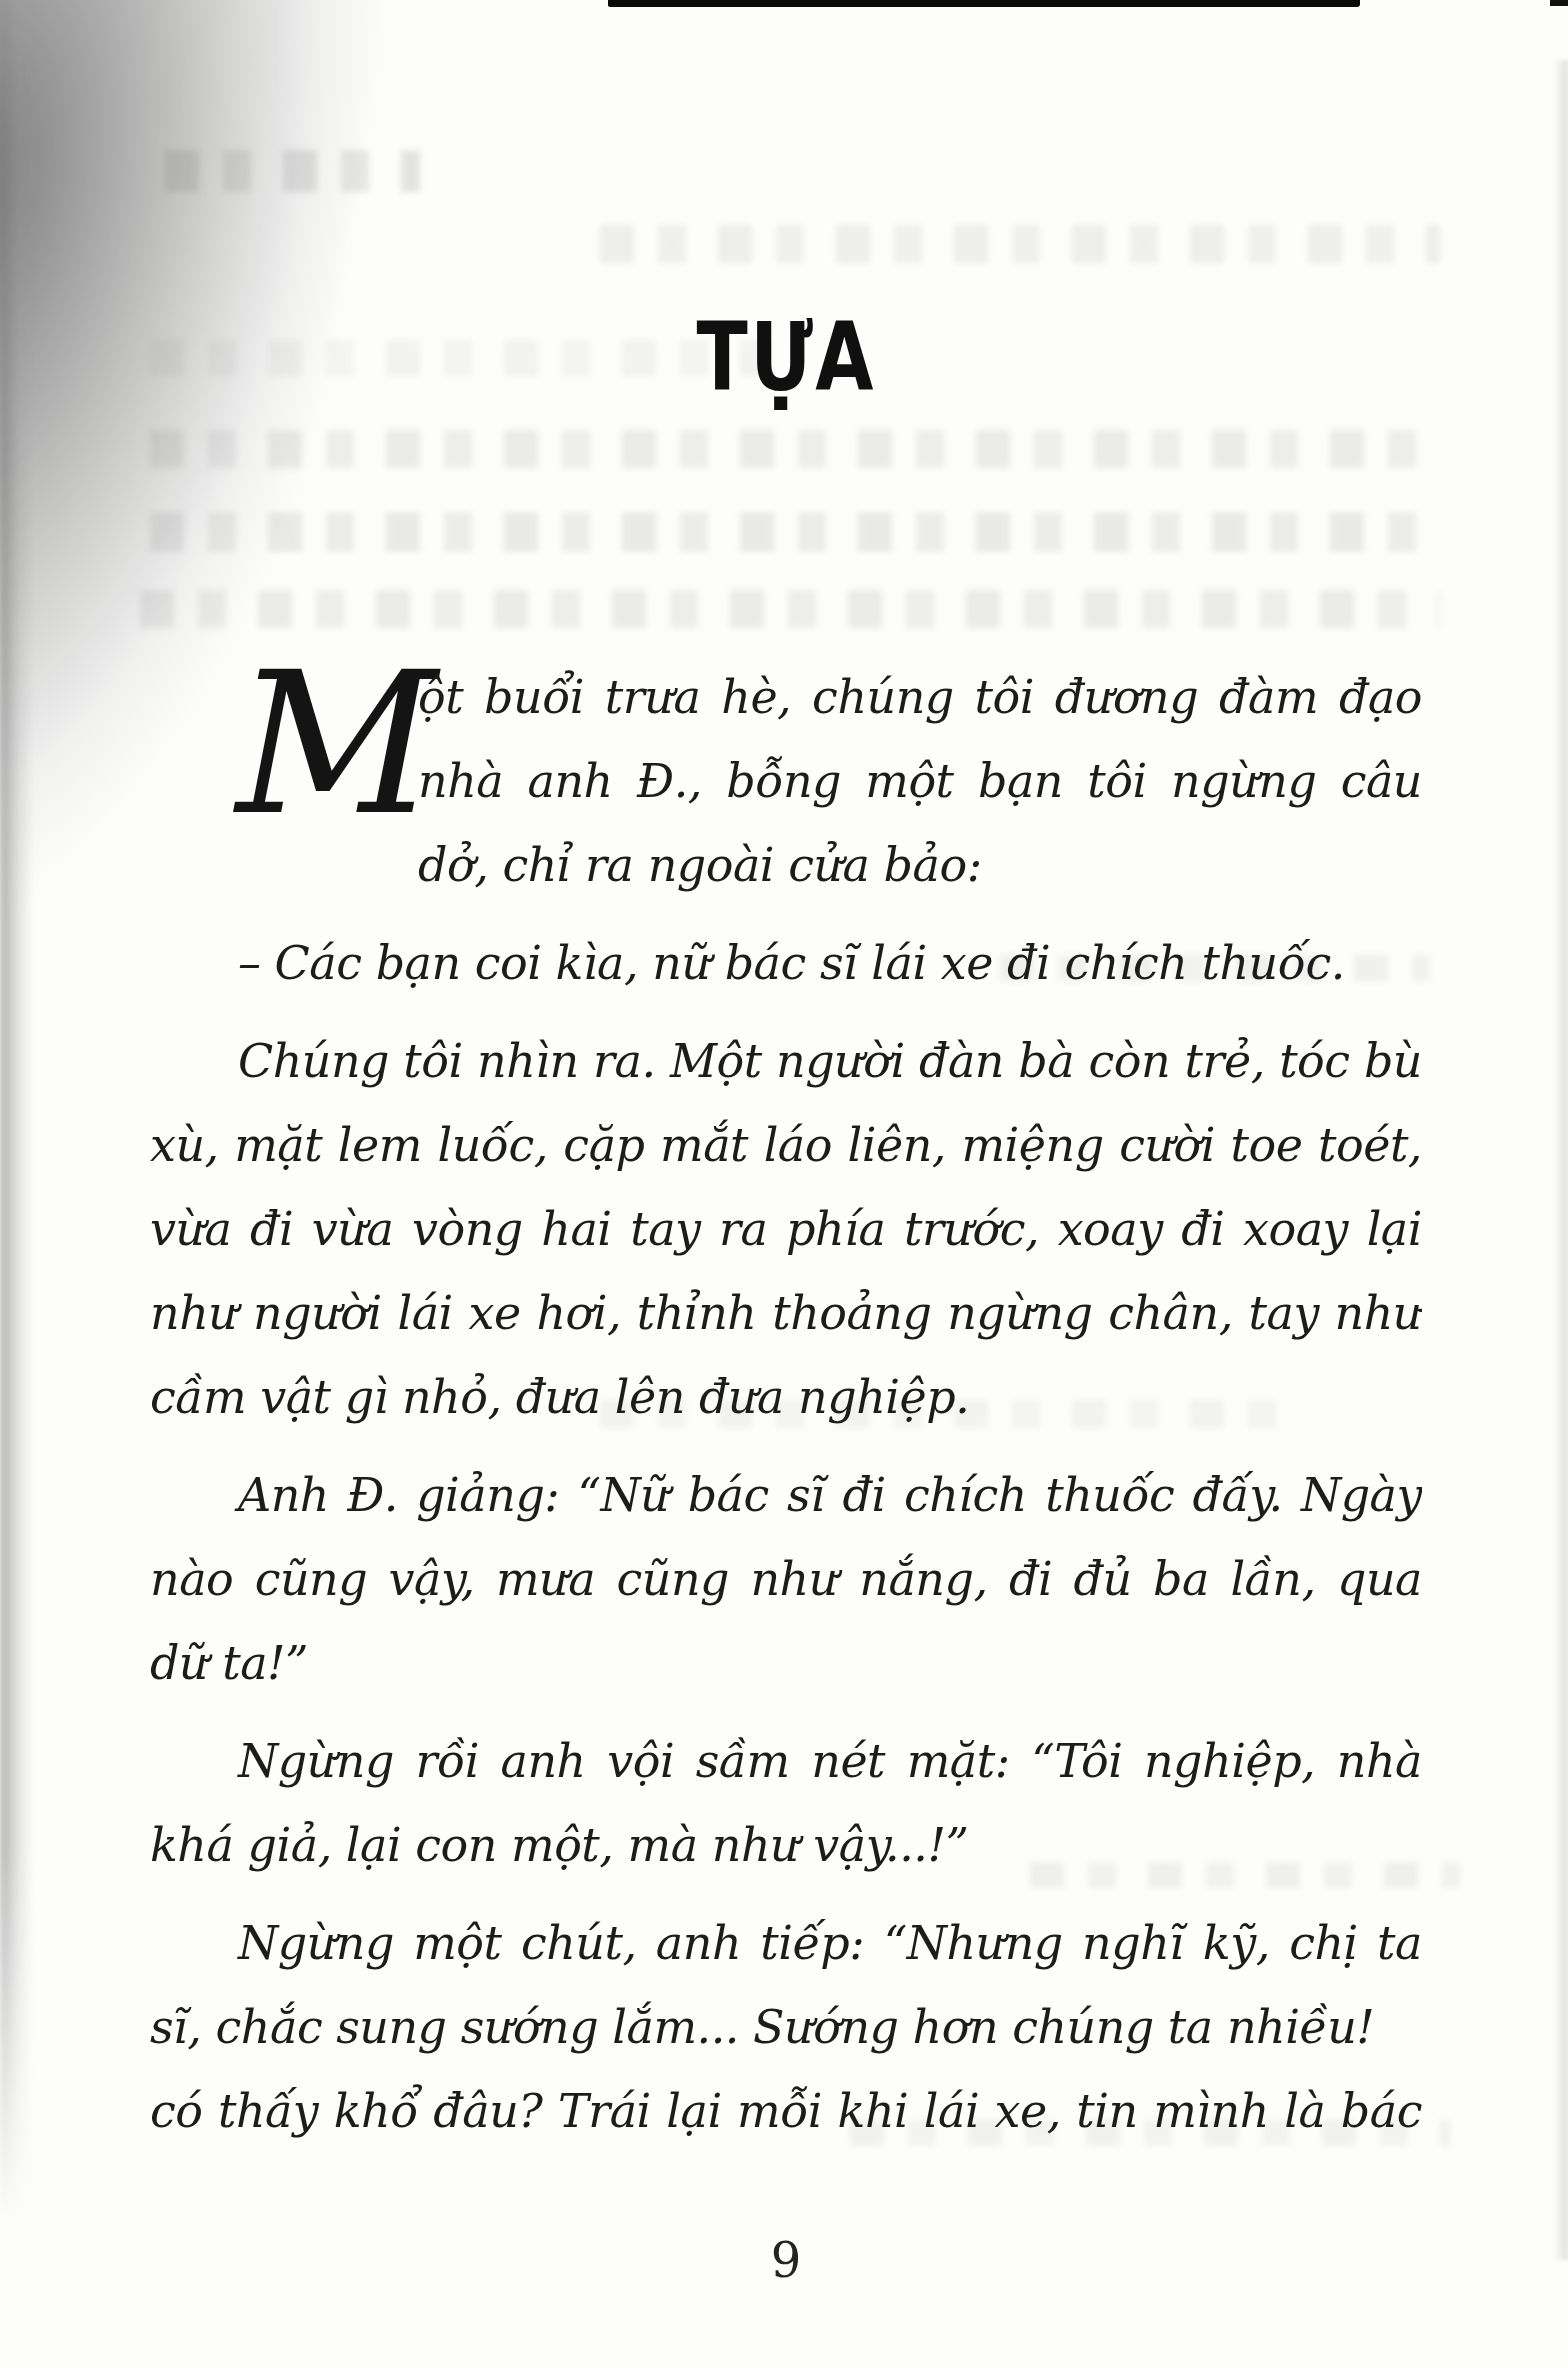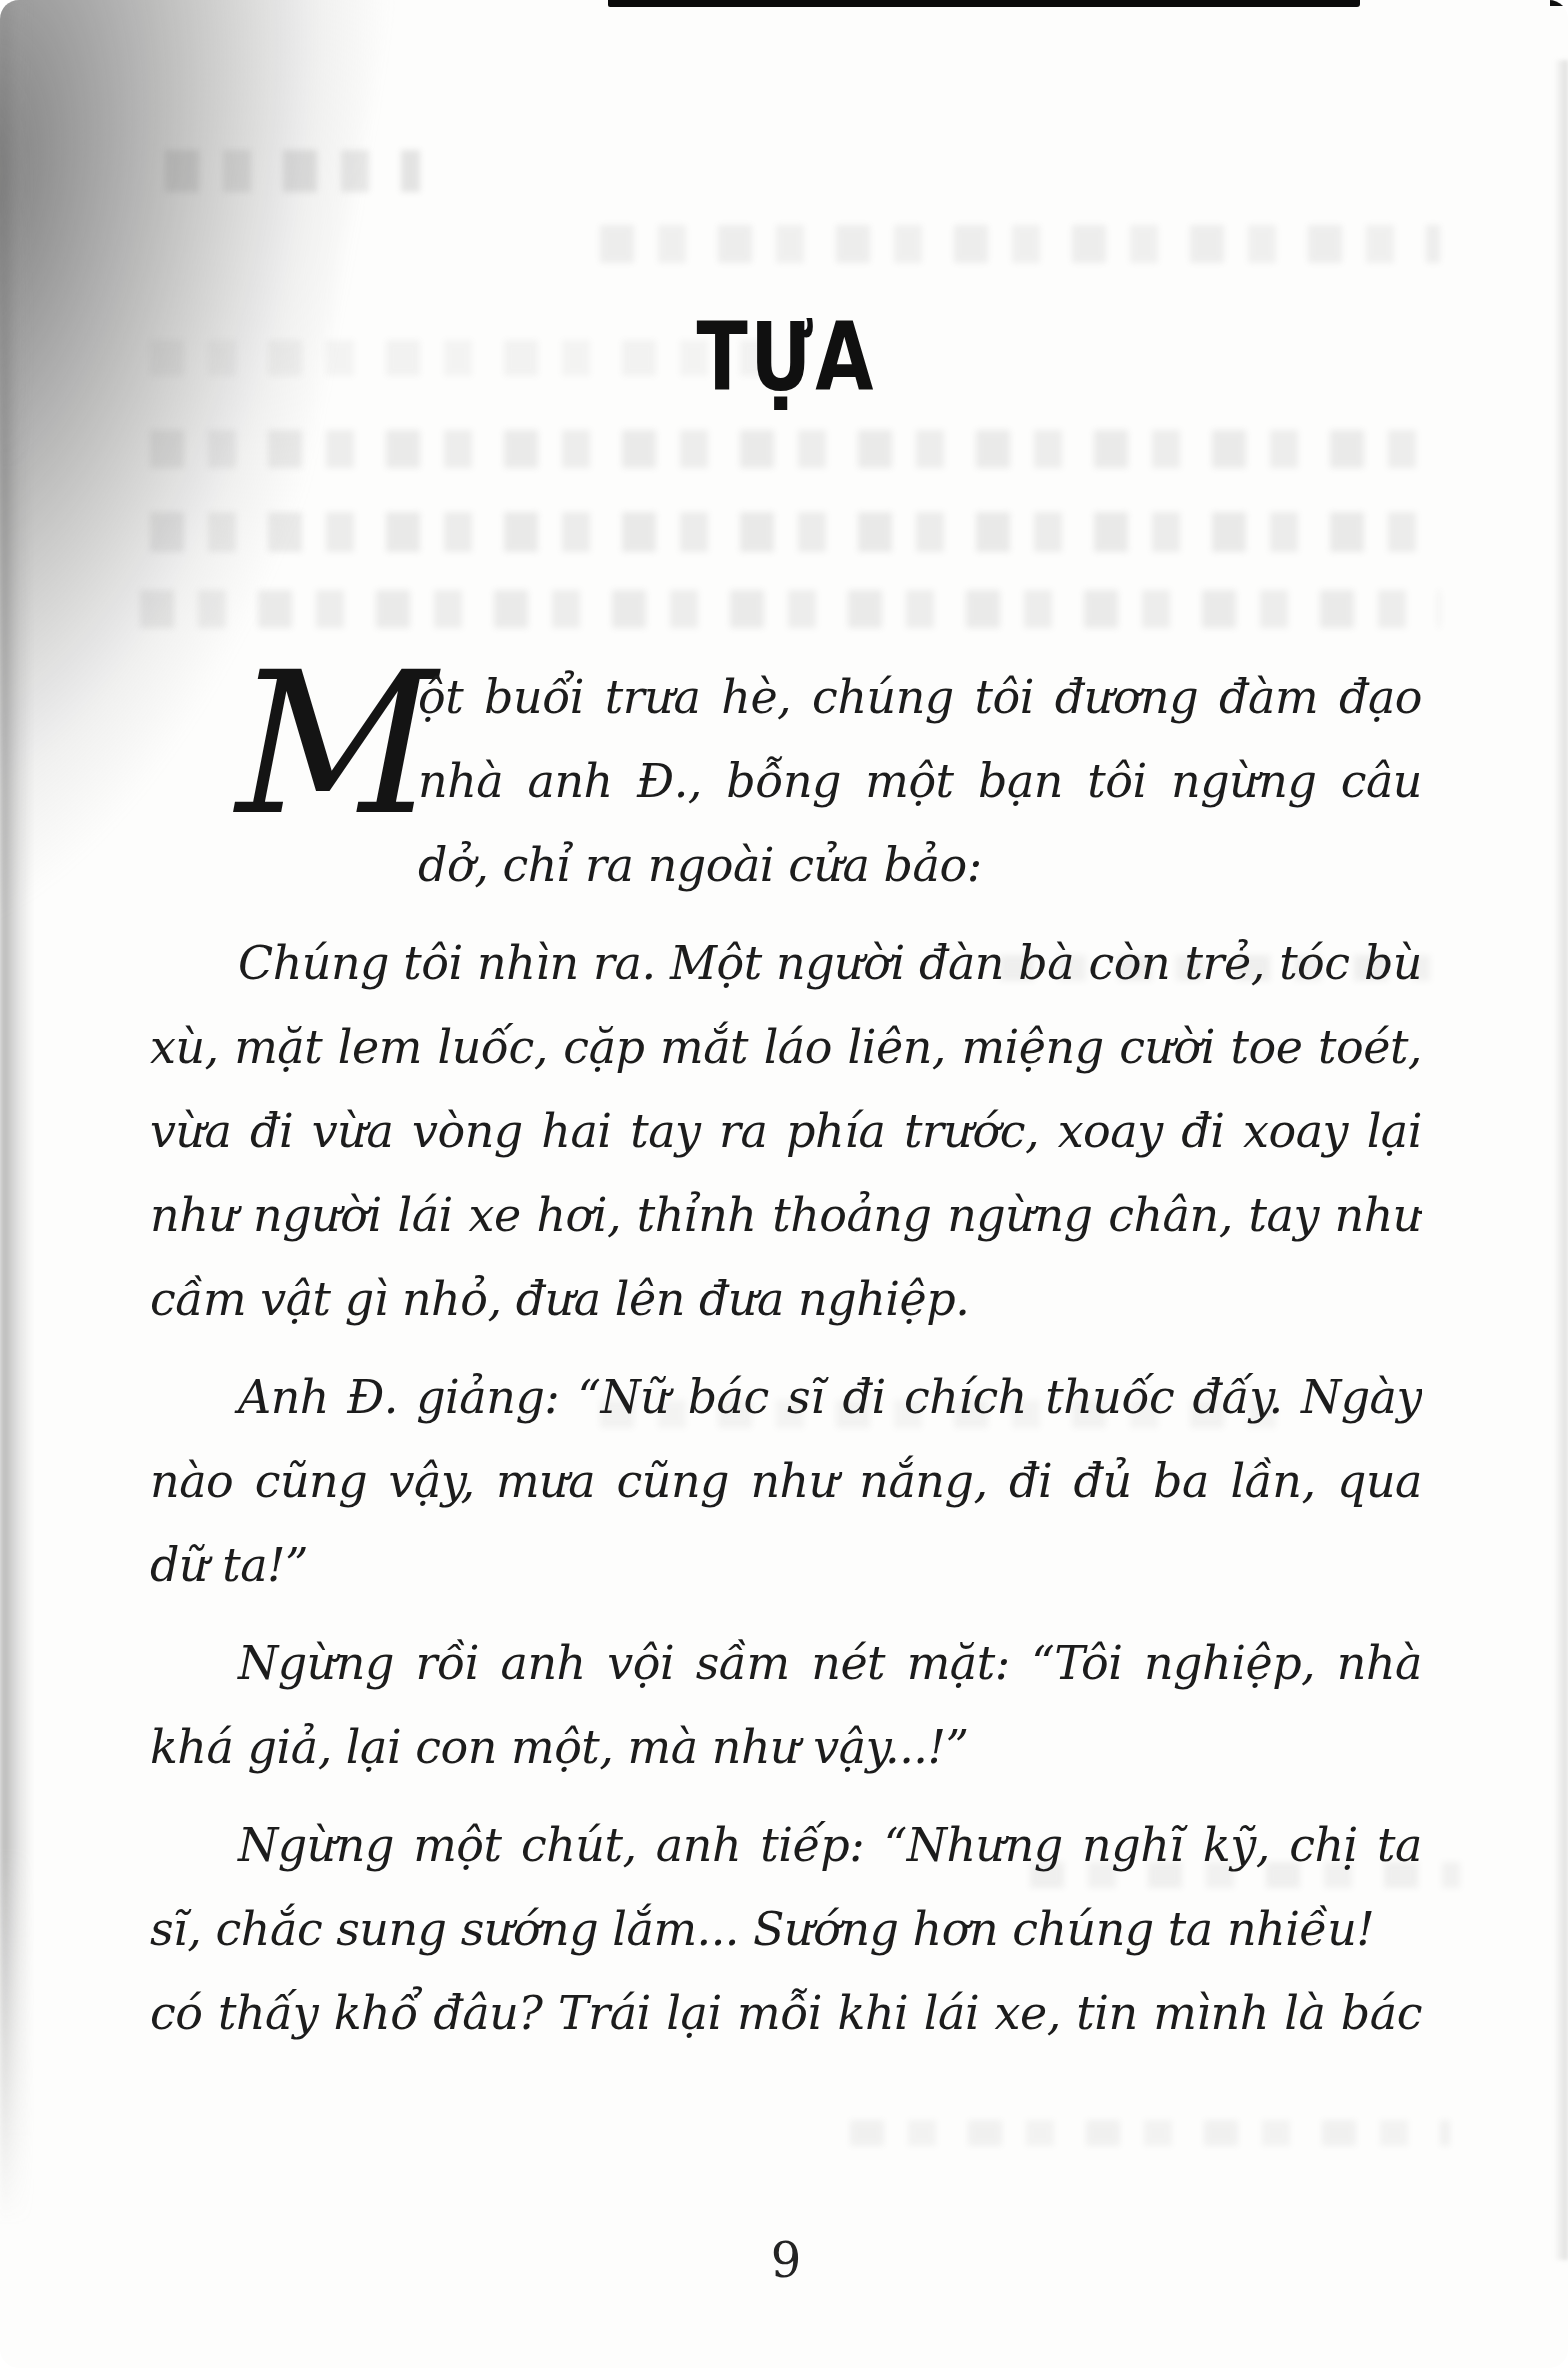--- a/index.html
+++ b/index.html
@@ -1,21 +1,20 @@
 <!DOCTYPE html>
 <html><head>
 <meta charset="utf-8">
 <style>
   html,body { margin:0; padding:0; background:#ffffff; }
   .page {
     position:relative; width:1568px; height:2368px;
     background:#fdfdfc; overflow:hidden;
     font-family:"DejaVu Serif", serif;
     color:#1c1c1c;
-    border-radius:19px;
   }
 
   
   .top-bar-1 { position:absolute; left:608px; top:0; width:752px; height:7px;
     background:#0b0b0b; border-radius:0 0 3px 2px; }
   .top-bar-2 { position:absolute; left:1550px; top:0; width:18px; height:6px; background:#111; }
   .edge-strip { position:absolute; left:0; top:0; width:34px; height:100%;
     background:linear-gradient(to right, rgba(110,110,110,.55), rgba(160,160,160,.25) 55%, rgba(190,190,190,0) 100%);
     filter:blur(3px);
     -webkit-mask-image:linear-gradient(to bottom, rgba(0,0,0,.35) 0%, #000 20%, #000 78%, transparent 94%);
@@ -85,20 +84,23 @@
   </div>
 
   <main class="content">
       <div class="para">
         <span class="dropcap">M</span>
         <div class="line just">ột buổi trưa hè, chúng tôi đương đàm đạo tại</div>
         <div class="line just">nhà anh Đ., bỗng một bạn tôi ngừng câu nói</div>
         <div class="line">dở, chỉ ra ngoài cửa bảo:</div>
       </div>
       <div class="para indent">
+        <div class="line">– Các bạn coi kìa, nữ bác sĩ lái xe đi chích thuốc.</div>
+      </div>
+      <div class="para indent">
         <div class="line just">Chúng tôi nhìn ra. Một người đàn bà còn trẻ, tóc bù</div>
         <div class="line just">xù, mặt lem luốc, cặp mắt láo liên, miệng cười toe toét,</div>
         <div class="line just">vừa đi vừa vòng hai tay ra phía trước, xoay đi xoay lại</div>
         <div class="line just">như người lái xe hơi, thỉnh thoảng ngừng chân, tay như</div>
         <div class="line">cầm vật gì nhỏ, đưa lên đưa nghiệp.</div>
       </div>
       <div class="para indent">
         <div class="line just">Anh Đ. giảng: “Nữ bác sĩ đi chích thuốc đấy. Ngày</div>
         <div class="line just">nào cũng vậy, mưa cũng như nắng, đi đủ ba lần, qua</div>
         <div class="line">dữ ta!”</div>

